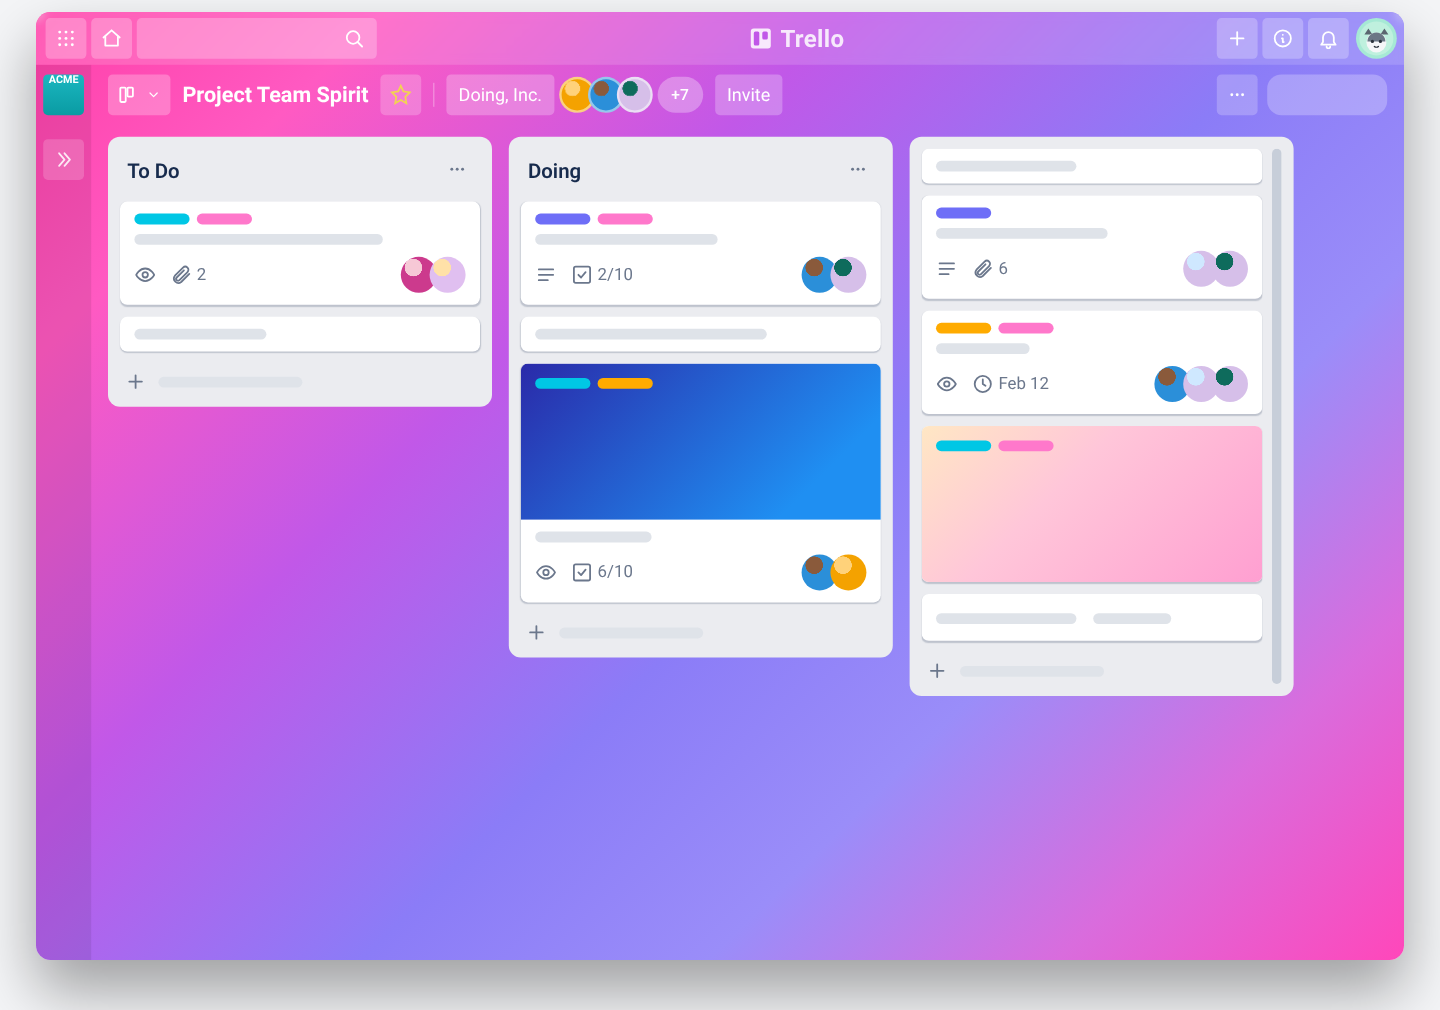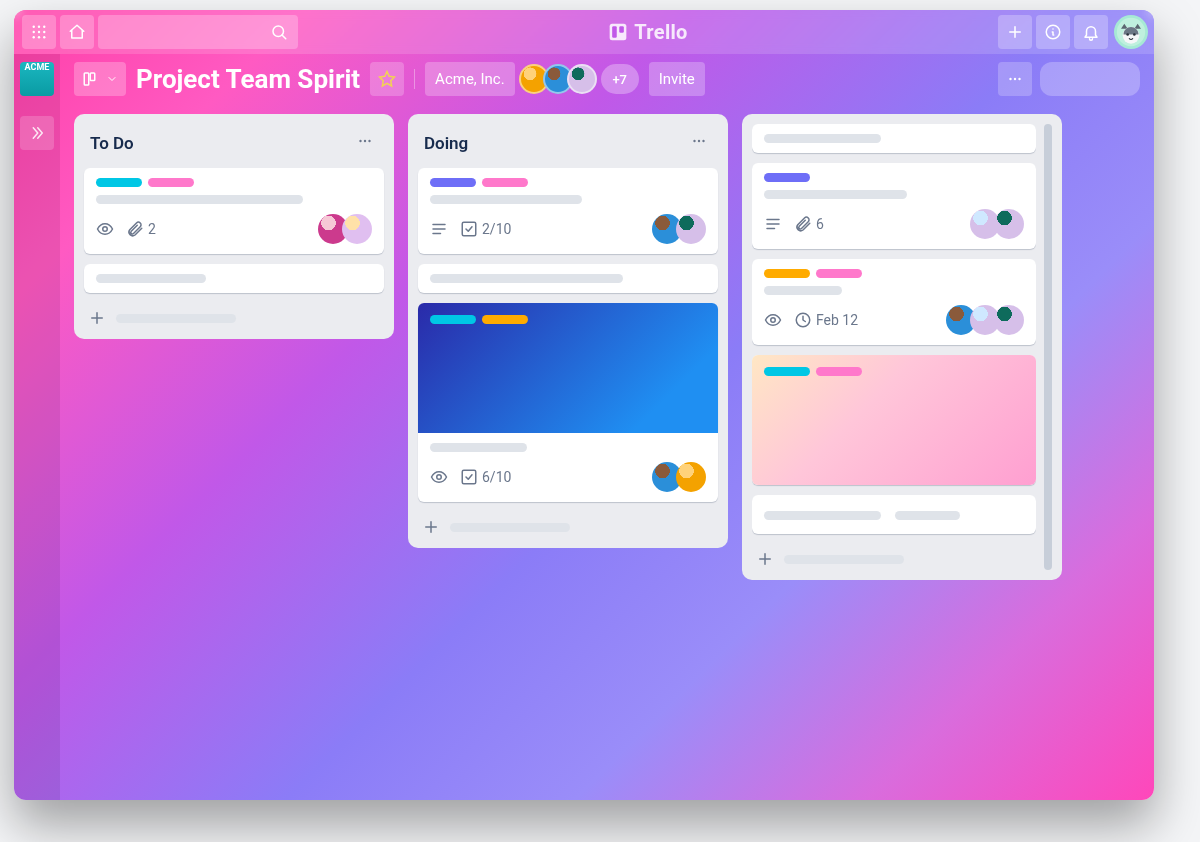--- a/index.html
+++ b/index.html
@@ -5,21 +5,21 @@
 * { box-sizing: border-box; margin: 0; padding: 0; }
 body {
   font-family: -apple-system, BlinkMacSystemFont, "Segoe UI", Roboto, sans-serif;
   background: #f4f5f7;
   width: 1200px;
   height: 842px;
   overflow: hidden;
 }
 .app-window {
   position: absolute;
-  left: 14px;
+  left: 30px;
   top: 10px;
   width: 1140px;
   height: 790px;
   border-radius: 12px;
   overflow: hidden;
   box-shadow: 0 25px 50px rgba(0,0,0,.35);
   background: linear-gradient(135deg, #ff3fa8 0%, #ff5ac2 15%, #c158e8 35%, #8b7cf7 55%, #9a8df9 70%, #d96cdd 85%, #ff47ba 100%);
 }
 
 .top-nav {
@@ -102,21 +102,21 @@
   height: 34px;
   border-radius: 4px;
   background: rgba(255,255,255,.25);
   display: inline-flex; align-items: center;
   padding: 0 10px;
   color: #fff;
   font-size: 15px;
   cursor: pointer;
 }
 .board-title {
-  font-size: 26px; font-weight: 700;
+  font-size: 18px; font-weight: 700;
   color: #fff;
   white-space: nowrap;
 }
 .star-btn {
   width: 34px; height: 34px;
   display: inline-flex; align-items: center; justify-content: center;
   border-radius: 4px;
   background: rgba(255,255,255,.22);
   color: #f2d352;
 }
@@ -332,21 +332,21 @@
             </svg>
         </div>
         <div class="board-title">Project Team Spirit</div>
         <div class="star-btn">
           <svg viewBox="0 0 24 24" width="18" height="18">
               <path d="M12 2l2.9 6.3L22 9.3l-5 4.9 1.2 7.1L12 17.8 5.8 21.3 7 14.2 2 9.3l7.1-1z" fill="none" stroke="currentColor" stroke-width="2"></path>
             </svg>
         </div>
         <div class="bh-divider"></div>
         <div class="bh-btn">
-          <span>Acme, Inc.</span>
+          <span>Doing, Inc.</span>
         </div>
         <div class="member-pills">
           <div class="mini-avatar av1"></div>
           <div class="mini-avatar av2"></div>
           <div class="mini-avatar av3"></div>
           <div class="plus-count">+7</div>
         </div>
         <div class="bh-btn">
           <span>Invite</span>
         </div>

